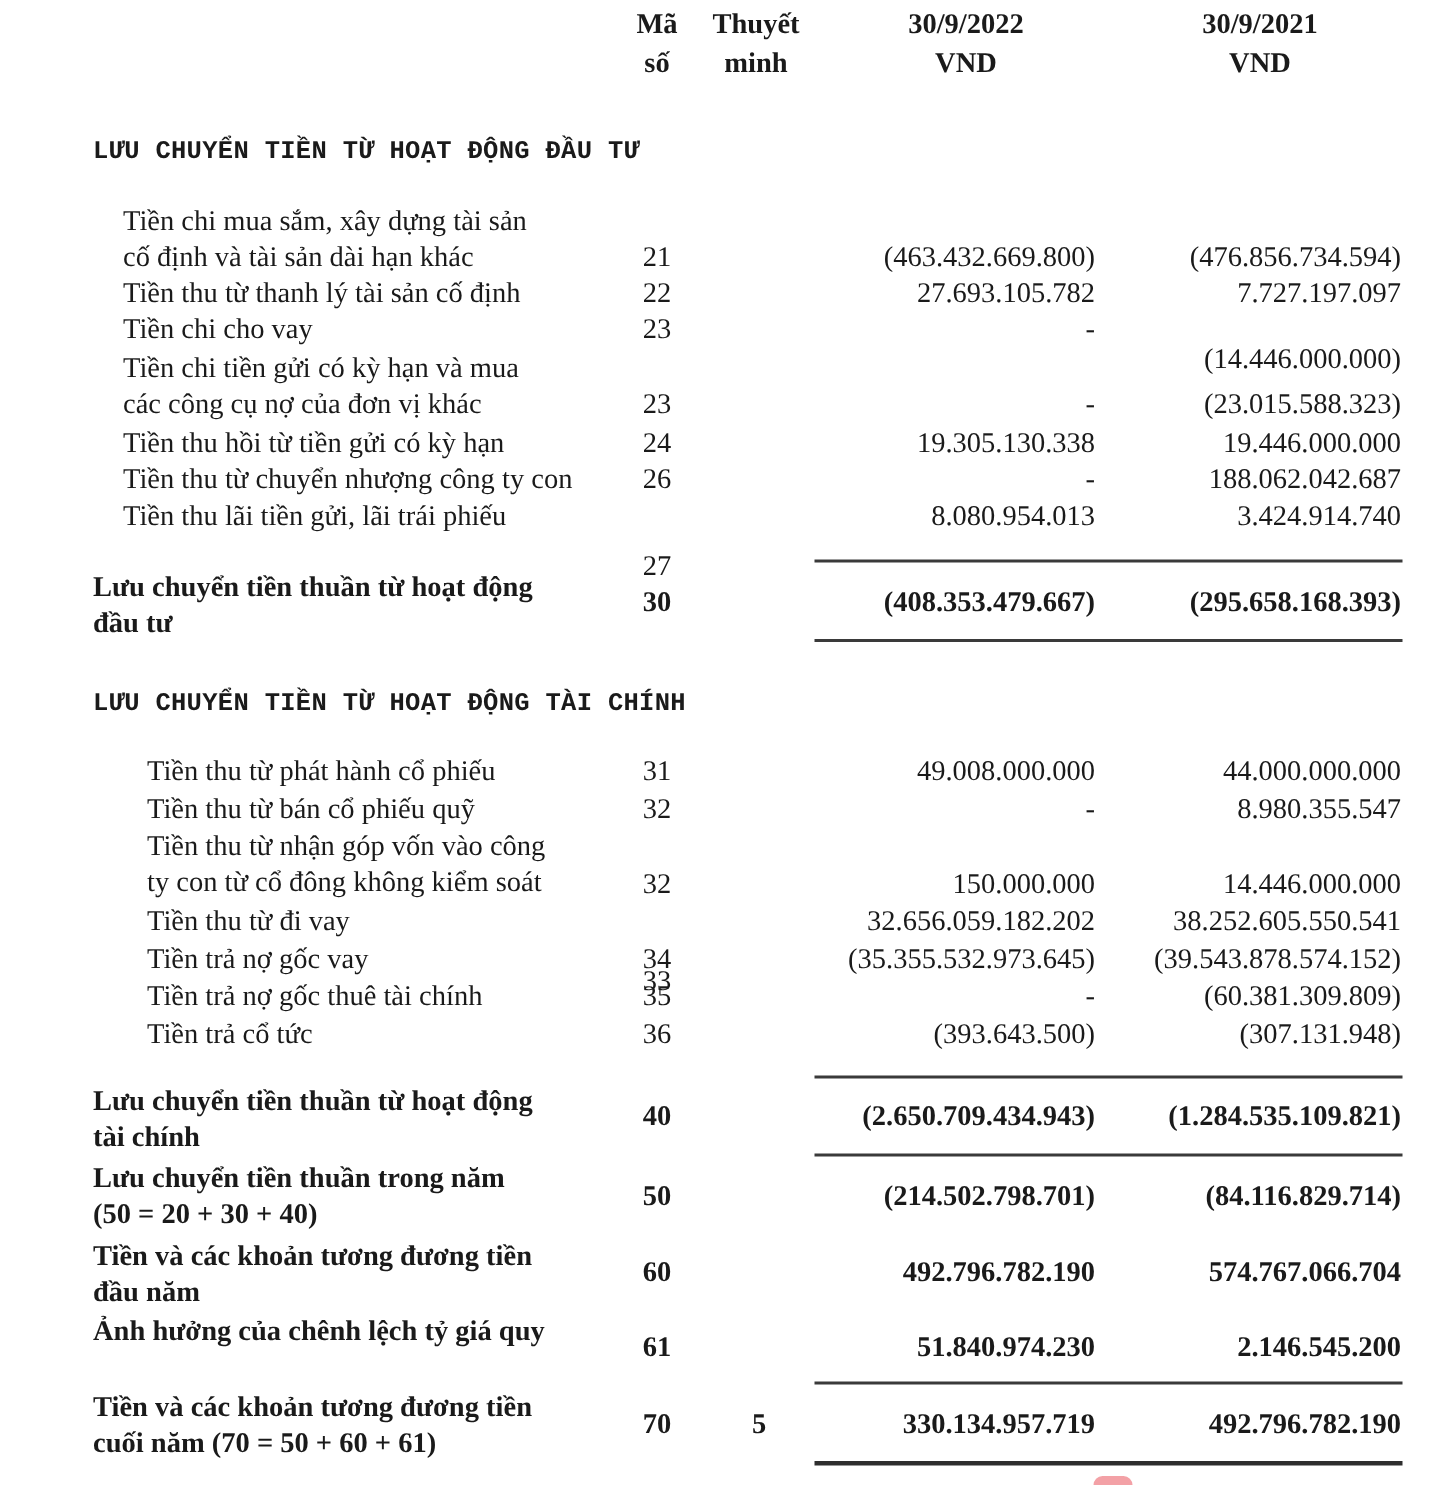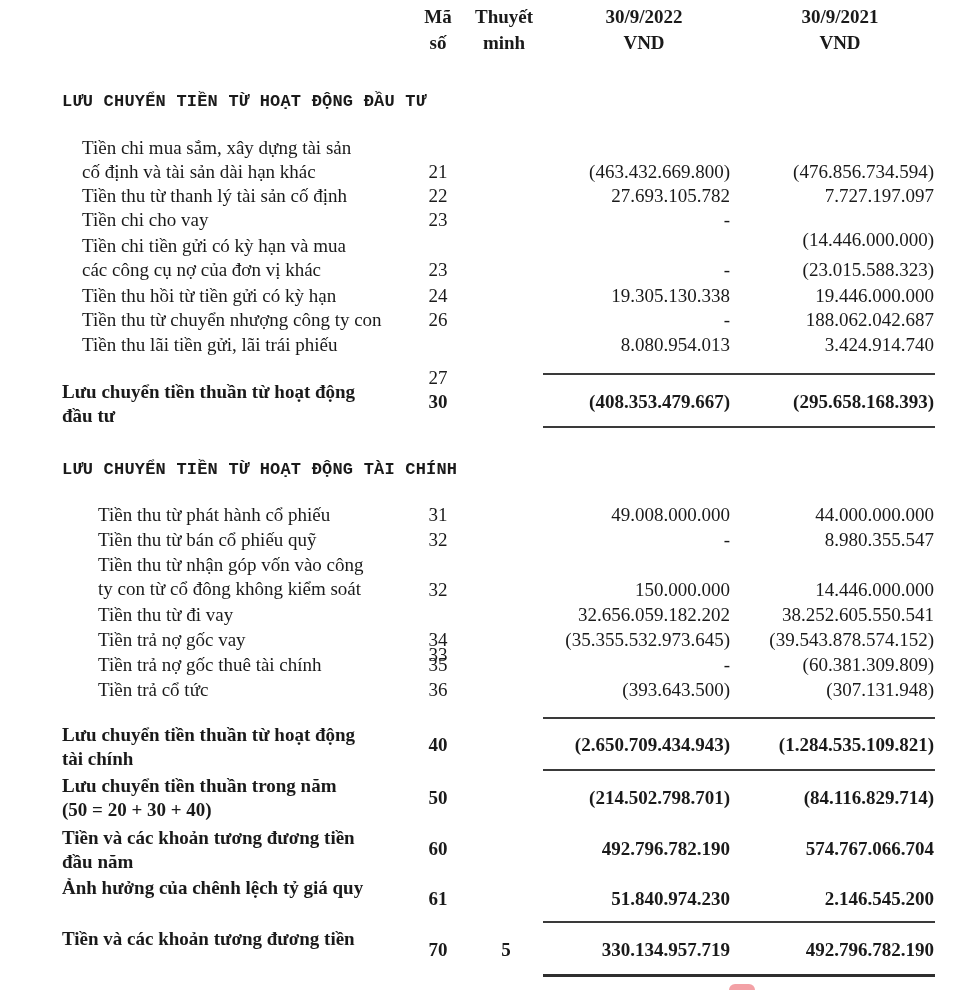--- a/index.html
+++ b/index.html
@@ -168,20 +168,21 @@
   <div>Ảnh hưởng của chênh lệch tỷ giá quy</div>
 </div>
 <div class="abs code label bold" style="left:418px; top:887px;">61</div>
 <div class="abs num label bold" style="right:226px; top:887px;">51.840.974.230</div>
 <div class="abs num label bold" style="right:22px; top:887px;">2.146.545.200</div>
 
 <div class="rule" style="top:921px;"></div>
 
 <div class="abs label bold" style="left:62px; top:927px;">
   <div>Tiền và các khoản tương đương tiền</div>
+  <div>cuối năm (70 = 50 + 60 + 61)</div>
 </div>
 <div class="abs code label bold" style="left:418px; top:938px;">70</div>
 <div class="abs note label bold" style="left:486px; top:938px;">5</div>
 <div class="abs num label bold" style="right:226px; top:938px;">330.134.957.719</div>
 <div class="abs num label bold" style="right:22px; top:938px;">492.796.782.190</div>
 
 <div class="rule thick" style="top:974px;"></div>
 
 <div class="redmark"></div>
 

